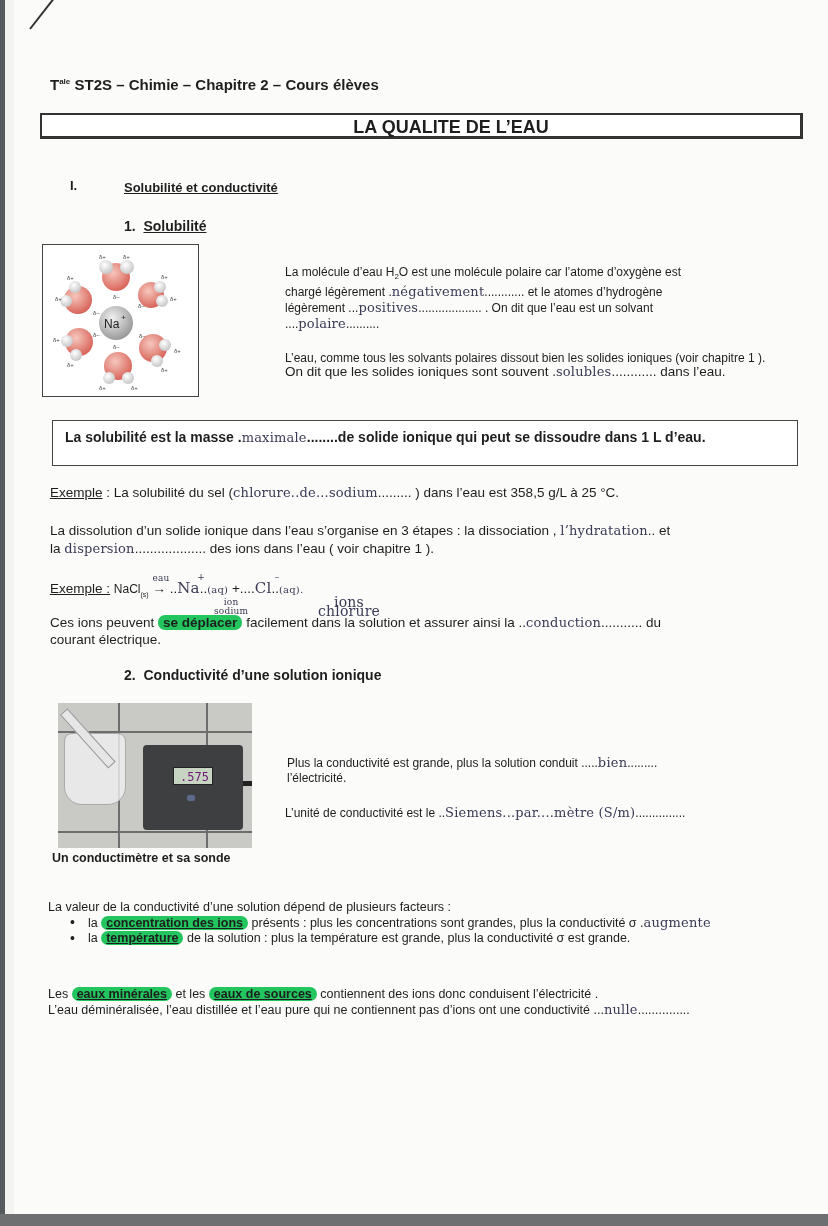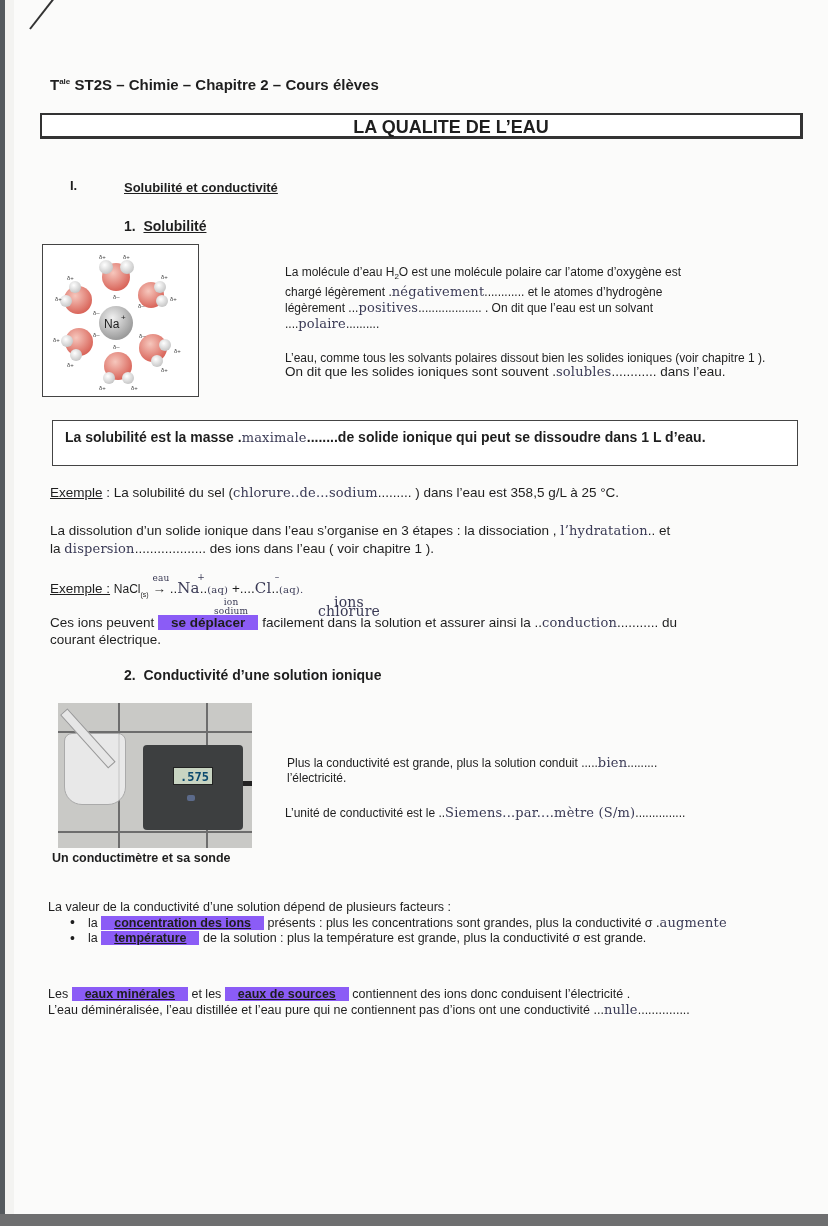--- a/index.html
+++ b/index.html
@@ -31,28 +31,28 @@
   .sub-title { font-size:14px; font-weight:bold; }
   .fig-box { left:42px; top:244px; width:157px; height:153px; border:1.5px solid #444; background:#fff; box-sizing:border-box; }
   .para { font-size:12px; line-height:15px; }
   .para.big { font-size:13.5px; line-height:17px; }
   .def-box {
     left:52px; top:420px; width:746px; height:46px; border:1.5px solid #444;
     background:#fff; box-sizing:border-box; padding:8px 12px;
     font-size:14px; font-weight:bold;
   }
   .line { font-size:13.5px; line-height:17px; white-space:nowrap; }
-  .hl { background:#8b5cf6; padding:0 13px; }
+  .hl { background:#22c55e; padding:0 5px;border-radius:7px; }
   .photo {
     left:58px; top:703px; width:194px; height:145px; background:#c9c9c6; overflow:hidden;
   }
   .tile-v { position:absolute; top:0; width:2px; height:145px; background:#6d6d6d; }
   .tile-h { position:absolute; left:0; height:2px; width:194px; background:#6d6d6d; }
   .meter { position:absolute; left:85px; top:42px; width:100px; height:85px; background:#3d3f40; border-radius:4px; }
-  .meter-screen { position:absolute; left:30px; top:22px; width:40px; height:18px; background:#c8d4c2; border:1px solid #222; font-family:"DejaVu Sans Mono", monospace; font-size:12px; text-align:right; line-height:18px; padding-right:3px; box-sizing:border-box; color:#0c4a6e;font-weight:bold; }
+  .meter-screen { position:absolute; left:30px; top:22px; width:40px; height:18px; background:#c8d4c2; border:1px solid #222; font-family:"DejaVu Sans Mono", monospace; font-size:12px; text-align:right; line-height:18px; padding-right:3px; box-sizing:border-box; color:#701a75; }
   .beaker { position:absolute; left:6px; top:30px; width:60px; height:70px; border-radius:8px 8px 18px 18px; background:rgba(240,240,240,0.8); border:1px solid #aaa; }
   .probe { position:absolute; left:2px; top:12px; width:8px; height:70px; background:#e6e6e6; border:1px solid #999; transform:rotate(-42deg); transform-origin:top left; }
   .cable { position:absolute; left:185px; top:78px; width:20px; height:5px; background:#222; }
   .caption { left:52px; top:851px; font-size:12.5px; font-weight:bold; }
   ul.factors { margin:0; padding:0; list-style:none; }
   ul.factors li { position:relative; padding-left:40px; }
   ul.factors li::before { content:"\2022"; position:absolute; left:22px; font-size:14px; }
 </style>
 </head>
 <body>

